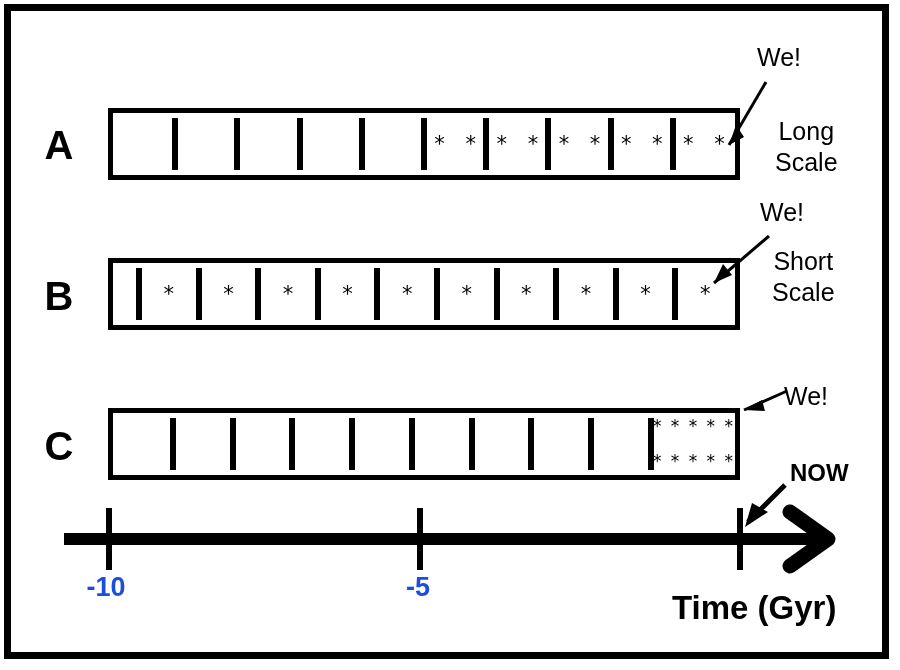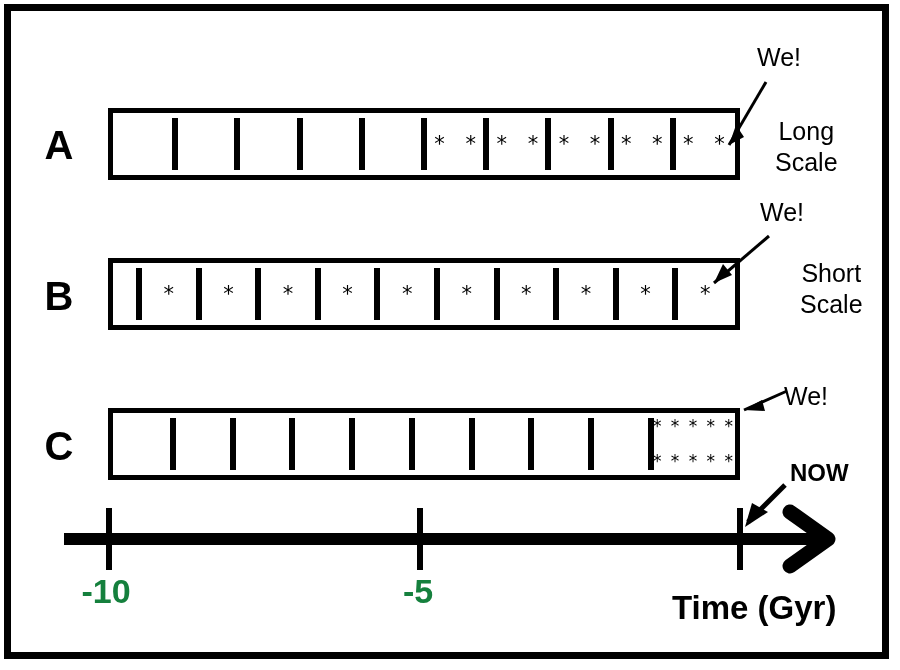--- a/index.html
+++ b/index.html
@@ -114,21 +114,21 @@
     font-size: 25px;
     line-height: 1.22;
     color: #000000;
     white-space: pre-line;
     text-align: center;
   }
   .ann.we-a   { left: 757px; top: 42px; }
   .ann.we-b   { left: 760px; top: 197px; }
   .ann.we-c   { left: 784px; top: 381px; }
   .ann.long   { left: 775px; top: 108px; margin-top: 8px; }
-  .ann.short  { left: 772px; top: 258px; margin-left: 28px; }
+  .ann.short  { left: 772px; top: 246px; }
   .ann.now    { left: 790px; top: 458px; font-weight: bold; font-size: 24px; }
   .ann.axis-title {
     left: 672px; top: 588px;
     font-weight: bold;
     font-size: 33px;
   }
 
   
   .overlay {
     position: absolute;
@@ -153,23 +153,23 @@
     height: 62px;
     background: #000000;
     top: 508px;
   }
   .tick.t10  { left: 106px; }
   .tick.t5   { left: 417px; }
   .tick.tnow { left: 737px; }
 
   .tick-label {
     position: absolute;
-    font-size: 34px;
+    font-size: 27px;
     font-weight: bold;
-    color: #15803d;
+    color: #1d4ed8;
     text-align: center;
     width: 80px;
   }
   .tick-label.l10  { left: 66px;  top: 572px; }
   .tick-label.l5   { left: 378px; top: 572px; }
 </style>
 </head>
 <body>
 
 <div id="figure">

